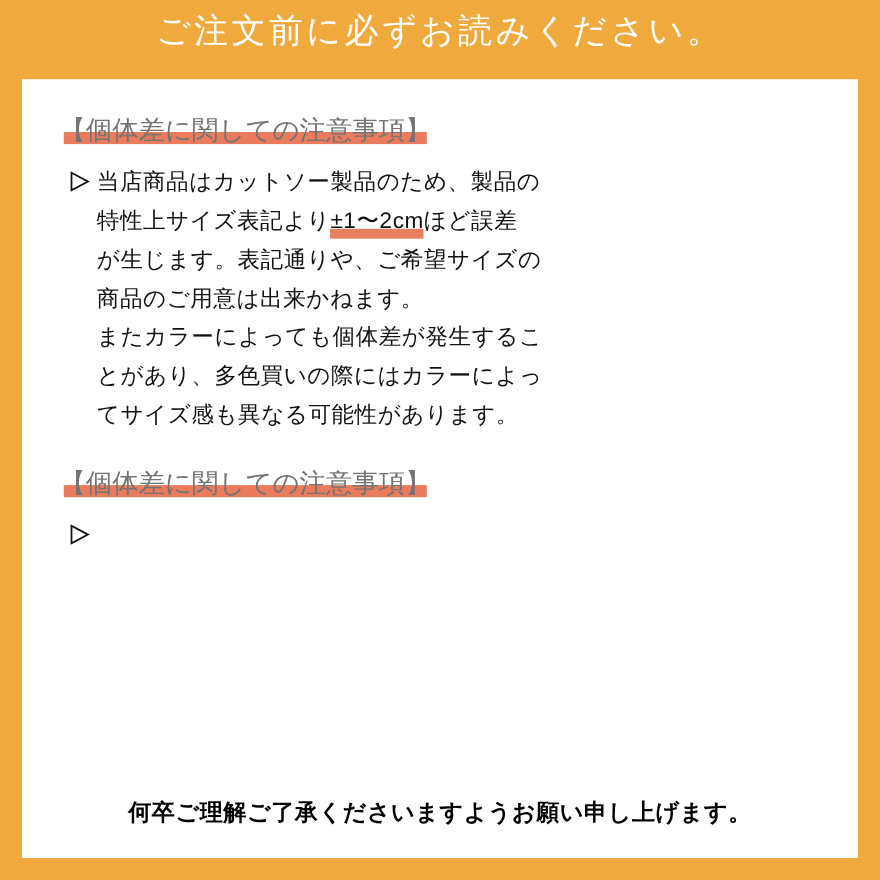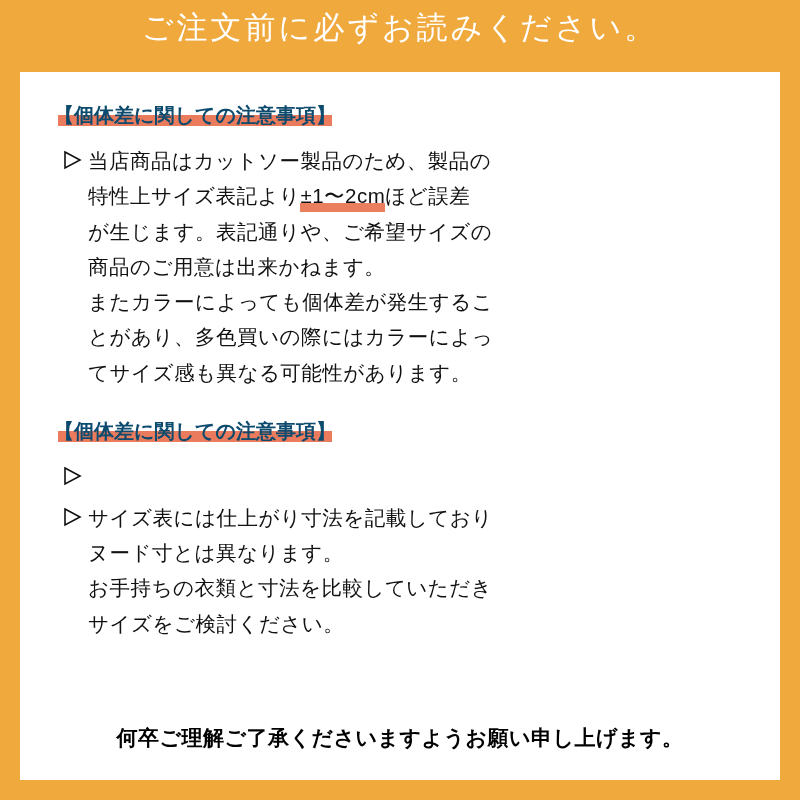--- a/index.html
+++ b/index.html
@@ -38,23 +38,23 @@
     position: absolute;
     top: 72px;
     left: 20px;
     width: 760px;
     height: 708px;
     background: #ffffff;
     box-sizing: border-box;
     padding: 24px 34px 10px 34px;
   }
   .section-heading {
-    font-size: 20px;
-    font-weight: bold;
-    color: #0c4a6e;
+    font-size: 24px;
+    font-weight: normal;
+    color: #737373;
     letter-spacing: 0px;
     margin: 6px 0 14px 0;
     position: relative;
     display: inline-block;
   }
   .section-heading .hl {
     position: relative;
     z-index: 2;
   }
   .section-heading::after {
@@ -152,29 +152,18 @@
       <div class="section-heading"><span class="hl">【個体差に関しての注意事項】</span></div>
 
       <div class="item">
         <div class="tri">
           <svg width="20" height="20" viewBox="0 0 20 20" aria-hidden="true">
             <polygon points="3,2 18,10 3,18" fill="none" stroke="#111111" stroke-width="1.6"></polygon>
           </svg>
         </div>
       </div>
 
-      <div class="item">
-        <div class="tri">
-          <svg width="20" height="20" viewBox="0 0 20 20" aria-hidden="true">
-            <polygon points="3,2 18,10 3,18" fill="none" stroke="#111111" stroke-width="1.6"></polygon>
-          </svg>
-        </div>
-        <div class="item-text">サイズ表には仕上がり寸法を記載しており
-ヌード寸とは異なります。
-お手持ちの衣類と寸法を比較していただき
-サイズをご検討ください。</div>
-      </div>
     </div>
 
     <div class="footer-note">何卒ご理解ご了承くださいますようお願い申し上げます。</div>
 
   </div>
 </div>
 
 </body></html>

